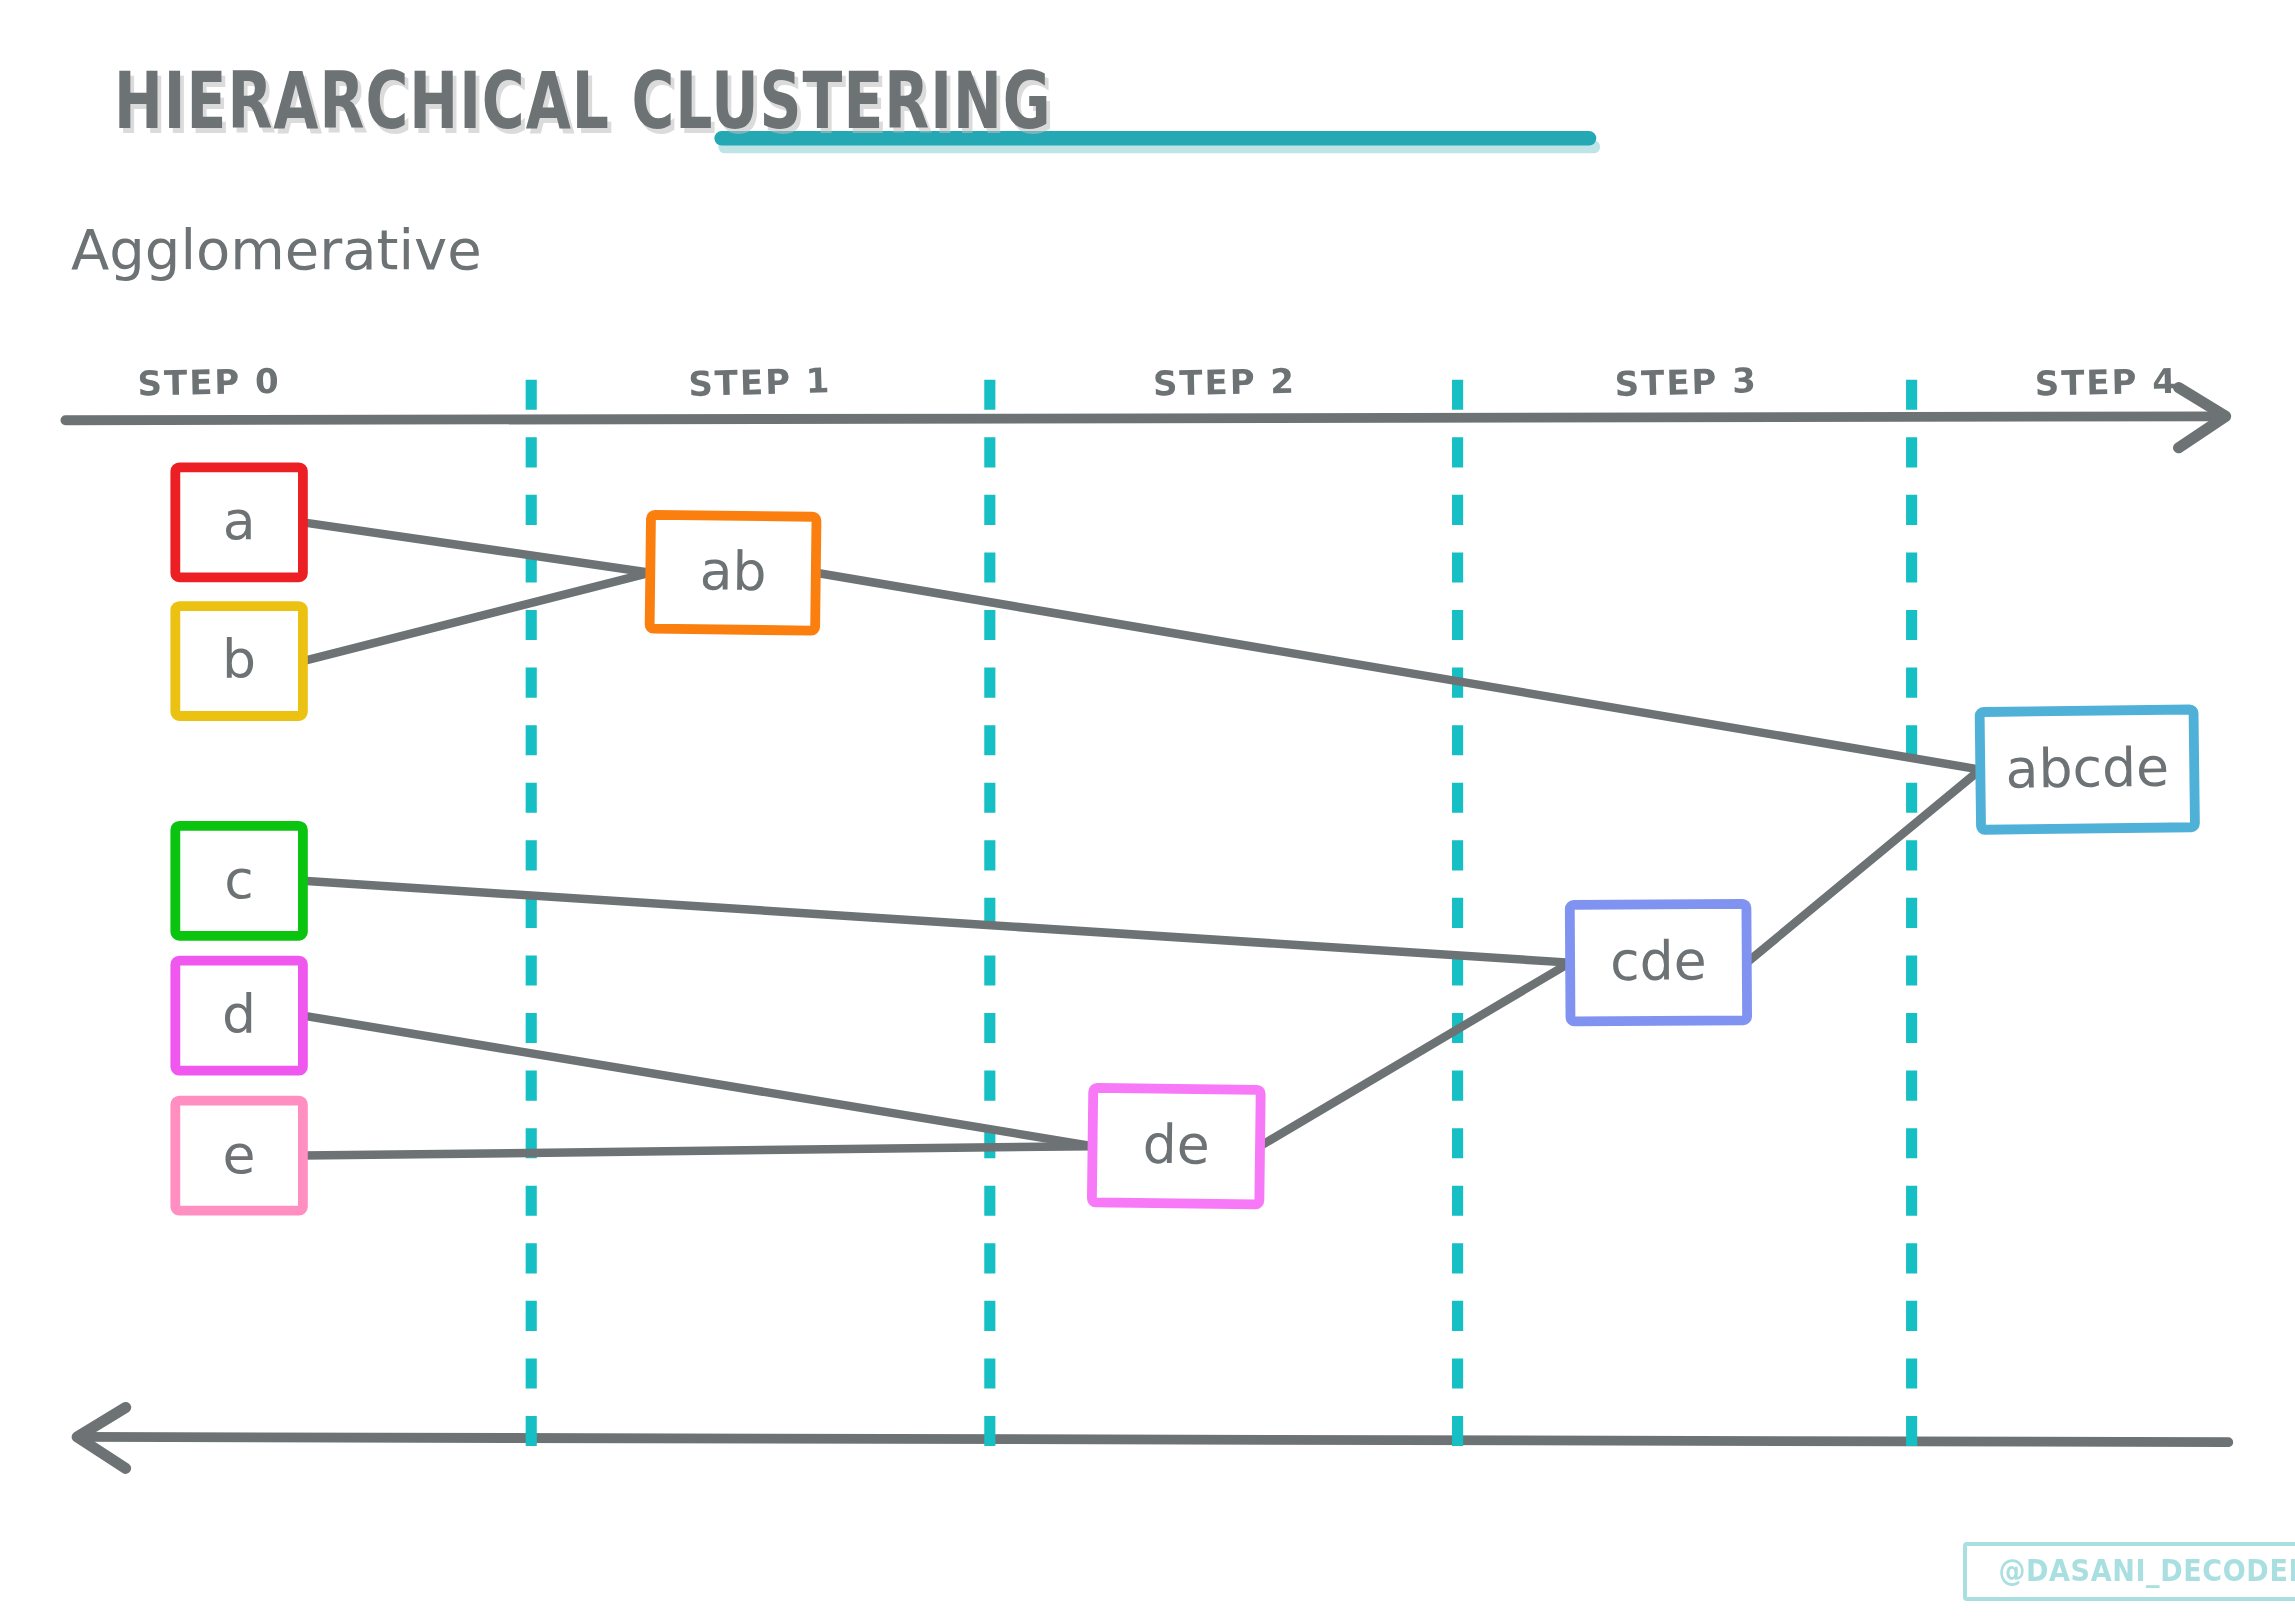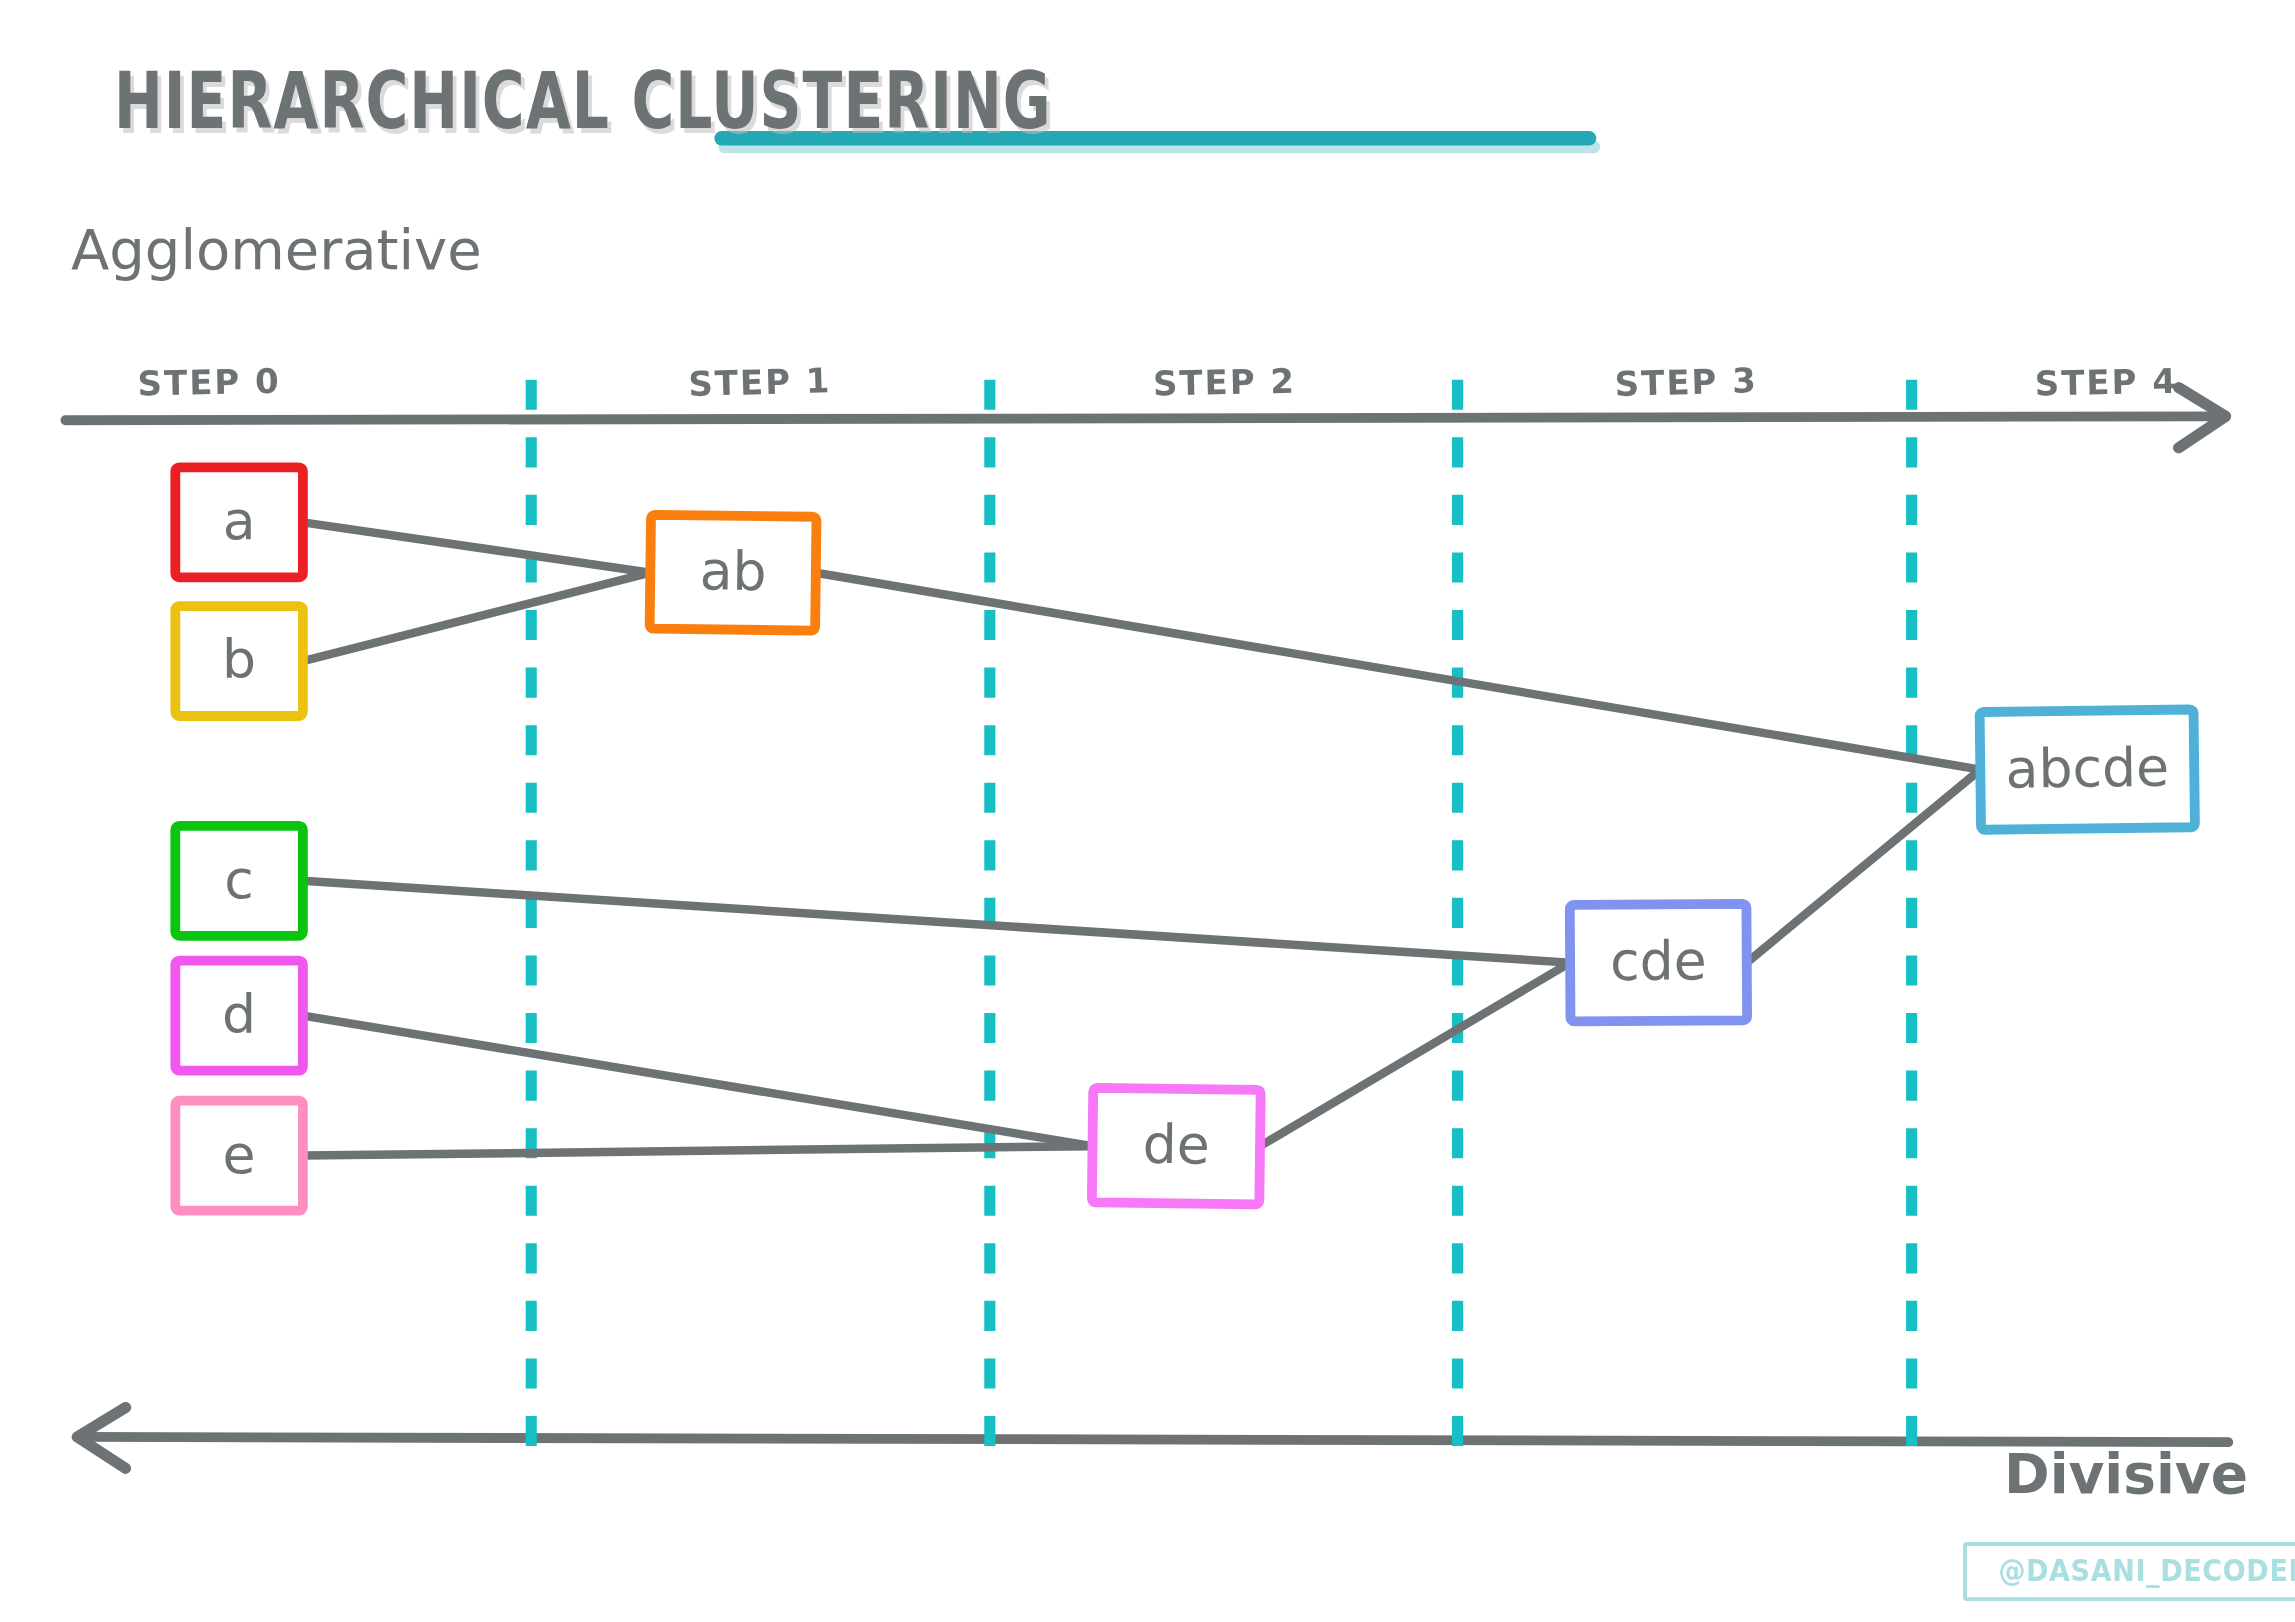--- a/index.html
+++ b/index.html
@@ -130,24 +130,20 @@
       position:absolute; left:11px; top:6.5px; width:2295px; text-align:left;margin-top:48px;">
     <span class="hand-title" style="font-size:79px; color:#6d7275; text-shadow:4.6px 4.6px 0 rgba(190,190,190,0.55);
              font-stretch:condensed; transform:scaleX(0.82); display:inline-block;">HIERARCHICAL CLUSTERING</span>
   </div>
 
   <div style="
       position:absolute; left:71px; top:217px;text-align:right;">
     <span style="font-size:56px; color:#6d7275; font-family:'DejaVu Sans',sans-serif;">Agglomerative</span>
   </div>
 
-  <div style="
-      position:absolute; left:2004px; top:1442px;">
-    <span style="font-size:55px; font-weight:600; color:#6d7275; font-family:'DejaVu Sans',sans-serif;">Divisive</span>
-  </div>
 
   <div style="
       position:absolute; left:1963px; top:1542px; padding:6.5px 14.4px 9.2px 14.4px;
       border:4.6px solid #a9dfe0; border-radius:3.9px;">
     <span style="font-size:30px; color:#a9dfe0; letter-spacing:0.7px; font-weight:700;
              font-family:'DejaVu Sans',sans-serif; display:inline-block; transform:scaleX(0.9);">@DASANI_DECODED</span>
   </div>
 
 </div>
 

